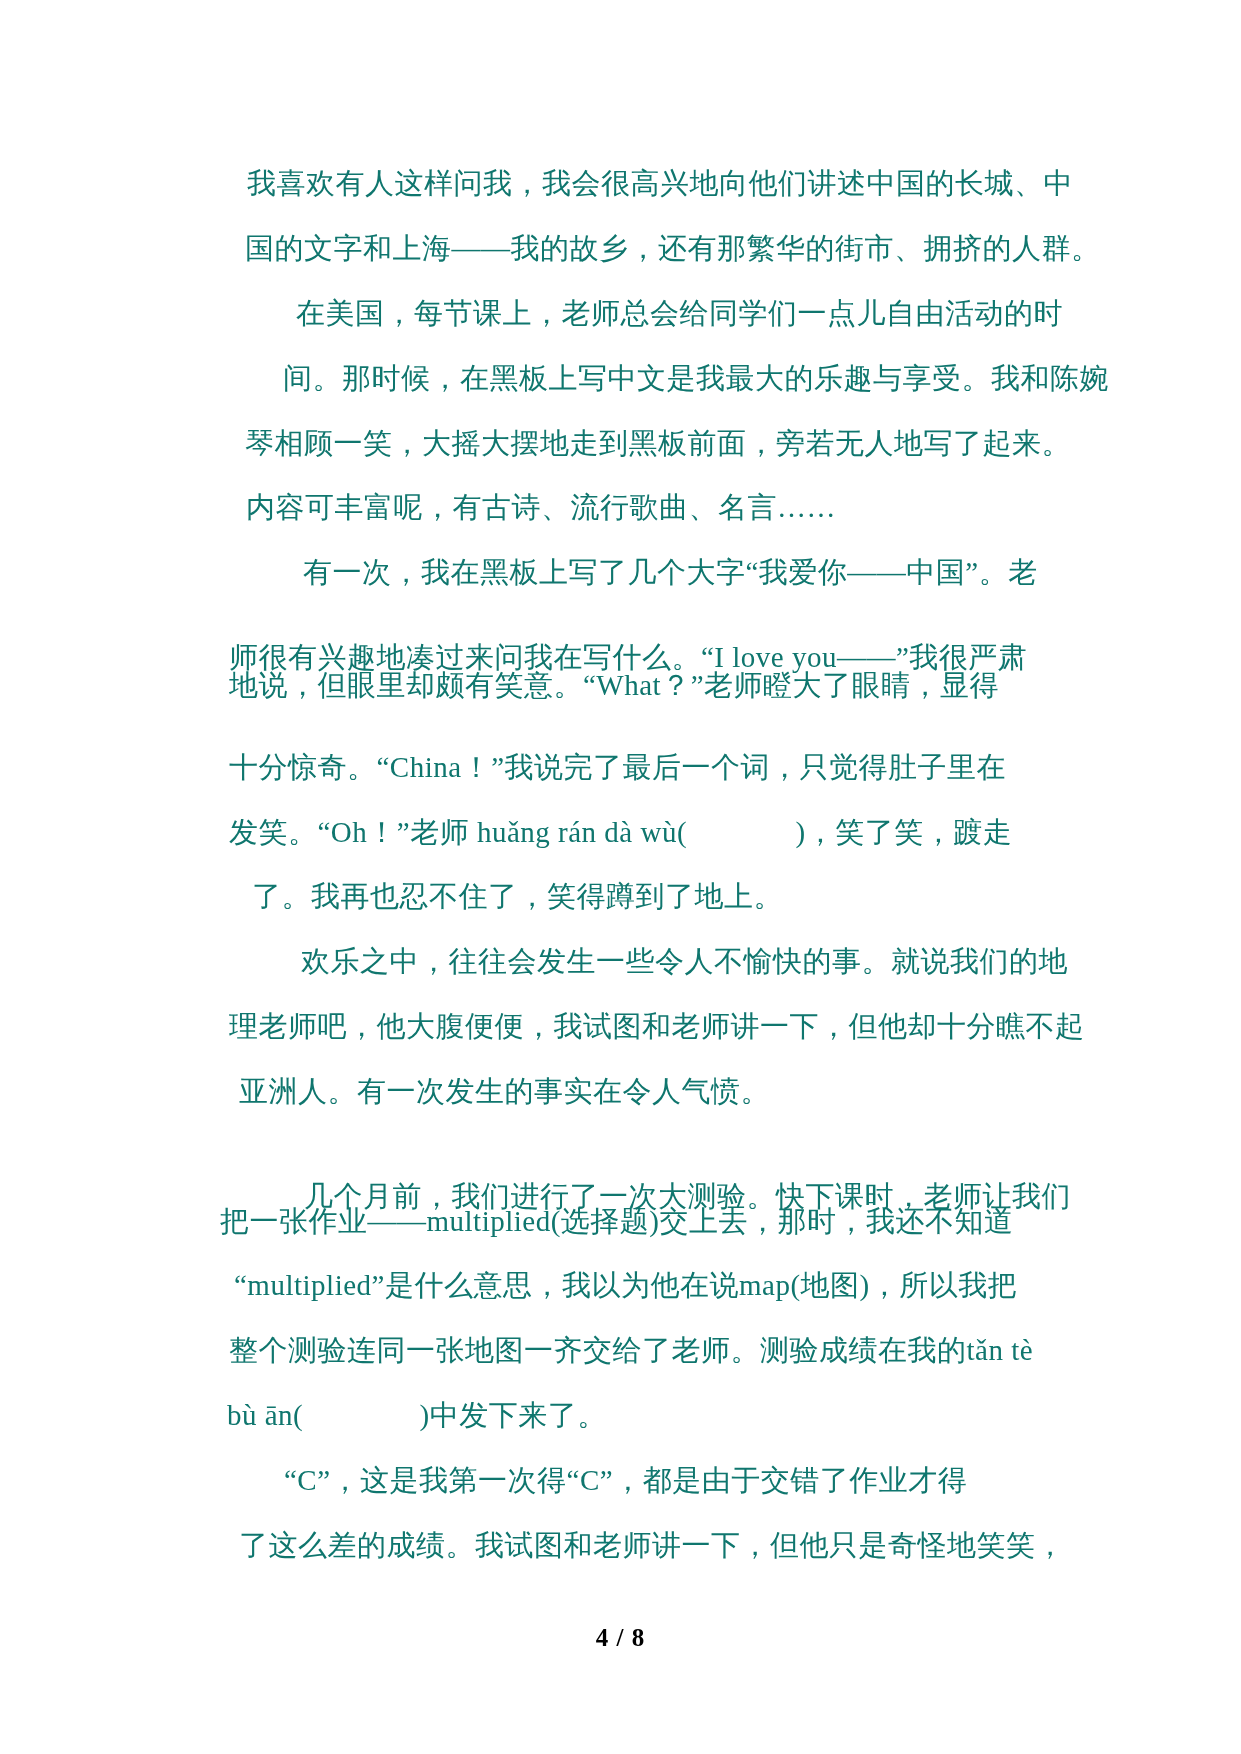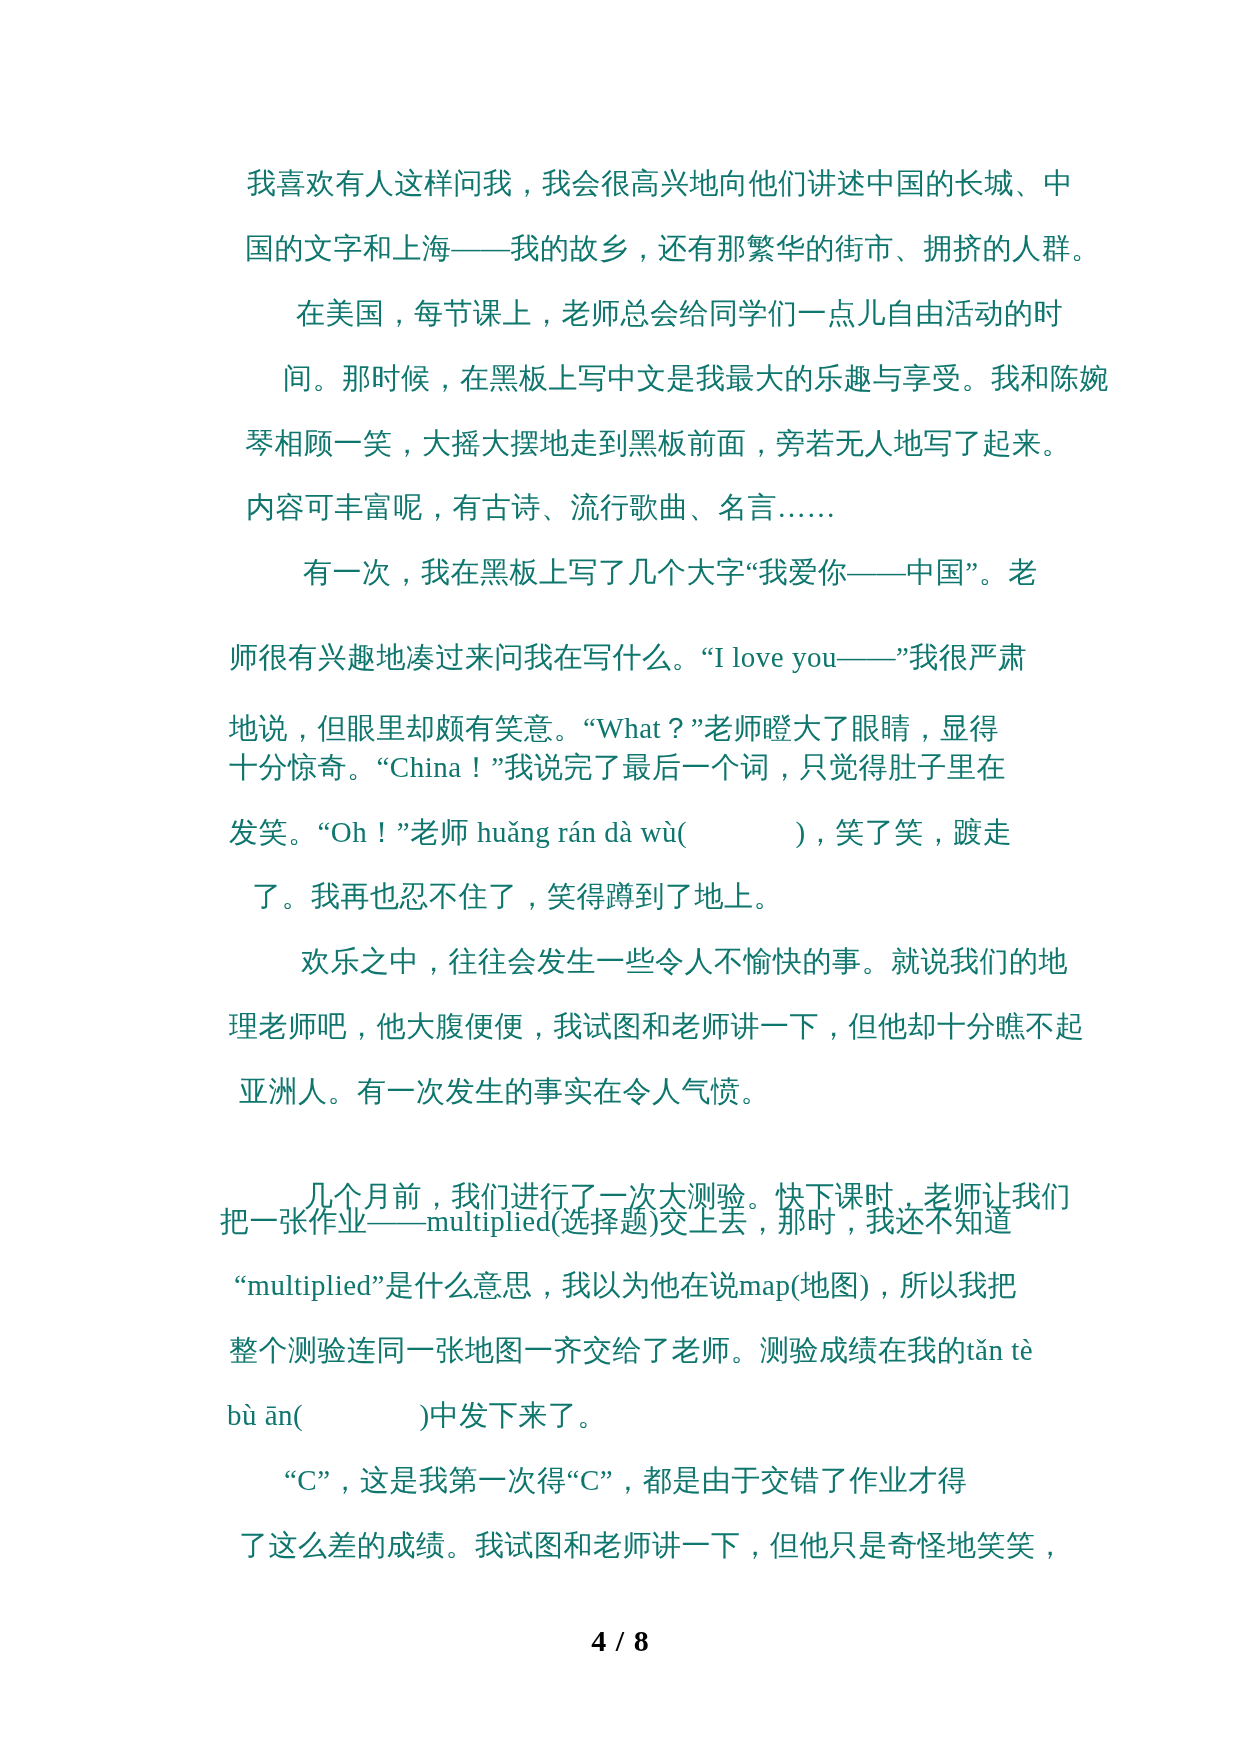--- a/index.html
+++ b/index.html
@@ -23,40 +23,40 @@
     letter-spacing: 0.5px;
     white-space: pre;
     color: #0f766e;
   }
   .footer {
     position: absolute;
     top: 1624px;
     left: 0;
     width: 100%;
     text-align: center;
-    font-size: 30px;
+    font-size: 25px;
     font-weight: bold;
     letter-spacing: 1px;
     color: #000000;
   }
 </style>
 </head>
 <body>
 
 <div class="page">
 
   <div class="text-line" style="top:164px;  left:247px;">我喜欢有人这样问我，我会很高兴地向他们讲述中国的长城、中</div>
   <div class="text-line" style="top:229px;  left:245px;">国的文字和上海——我的故乡，还有那繁华的街市、拥挤的人群。</div>
   <div class="text-line" style="top:294px;  left:296px;">在美国，每节课上，老师总会给同学们一点儿自由活动的时</div>
   <div class="text-line" style="top:359px;  left:263px;margin-left:20px;">间。那时候，在黑板上写中文是我最大的乐趣与享受。我和陈婉</div>
   <div class="text-line" style="top:424px;  left:245px;">琴相顾一笑，大摇大摆地走到黑板前面，旁若无人地写了起来。</div>
   <div class="text-line" style="top:488px;  left:246px;">内容可丰富呢，有古诗、流行歌曲、名言……</div>
   <div class="text-line" style="top:553px;  left:303px;">有一次，我在黑板上写了几个大字“我爱你——中国”。老</div>
   <div class="text-line" style="top:618px;  left:229px;margin-top:20px;">师很有兴趣地凑过来问我在写什么。“I love you——”我很严肃</div>
-  <div class="text-line" style="top:709px;  left:229px;">地说，但眼里却颇有笑意。“What？”老师瞪大了眼睛，显得</div>
+  <div class="text-line" style="top:666px;  left:229px;">地说，但眼里却颇有笑意。“What？”老师瞪大了眼睛，显得</div>
   <div class="text-line" style="top:748px;  left:229px;">十分惊奇。“China！”我说完了最后一个词，只觉得肚子里在</div>
   <div class="text-line" style="top:813px;  left:229px;">发笑。“Oh！”老师 huǎng rán dà wù(              )，笑了笑，踱走</div>
   <div class="text-line" style="top:942px;  left:301px;">欢乐之中，往往会发生一些令人不愉快的事。就说我们的地</div>
   <div class="text-line" style="top:877px;  left:252px;">了。我再也忍不住了，笑得蹲到了地上。</div>
   <div class="text-line" style="top:1007px; left:229px;">理老师吧，他大腹便便，我试图和老师讲一下，但他却十分瞧不起</div>
   <div class="text-line" style="top:1072px; left:239px;">亚洲人。有一次发生的事实在令人气愤。</div>
   <div class="text-line" style="top:1137px; left:304px;margin-top:40px;">几个月前，我们进行了一次大测验。快下课时，老师让我们</div>
   <div class="text-line" style="top:1202px; left:220px;">把一张作业——multiplied(选择题)交上去，那时，我还不知道</div>
   <div class="text-line" style="top:1266px; left:234px;">“multiplied”是什么意思，我以为他在说map(地图)，所以我把</div>
   <div class="text-line" style="top:1331px; left:229px;">整个测验连同一张地图一齐交给了老师。测验成绩在我的tǎn tè</div>

